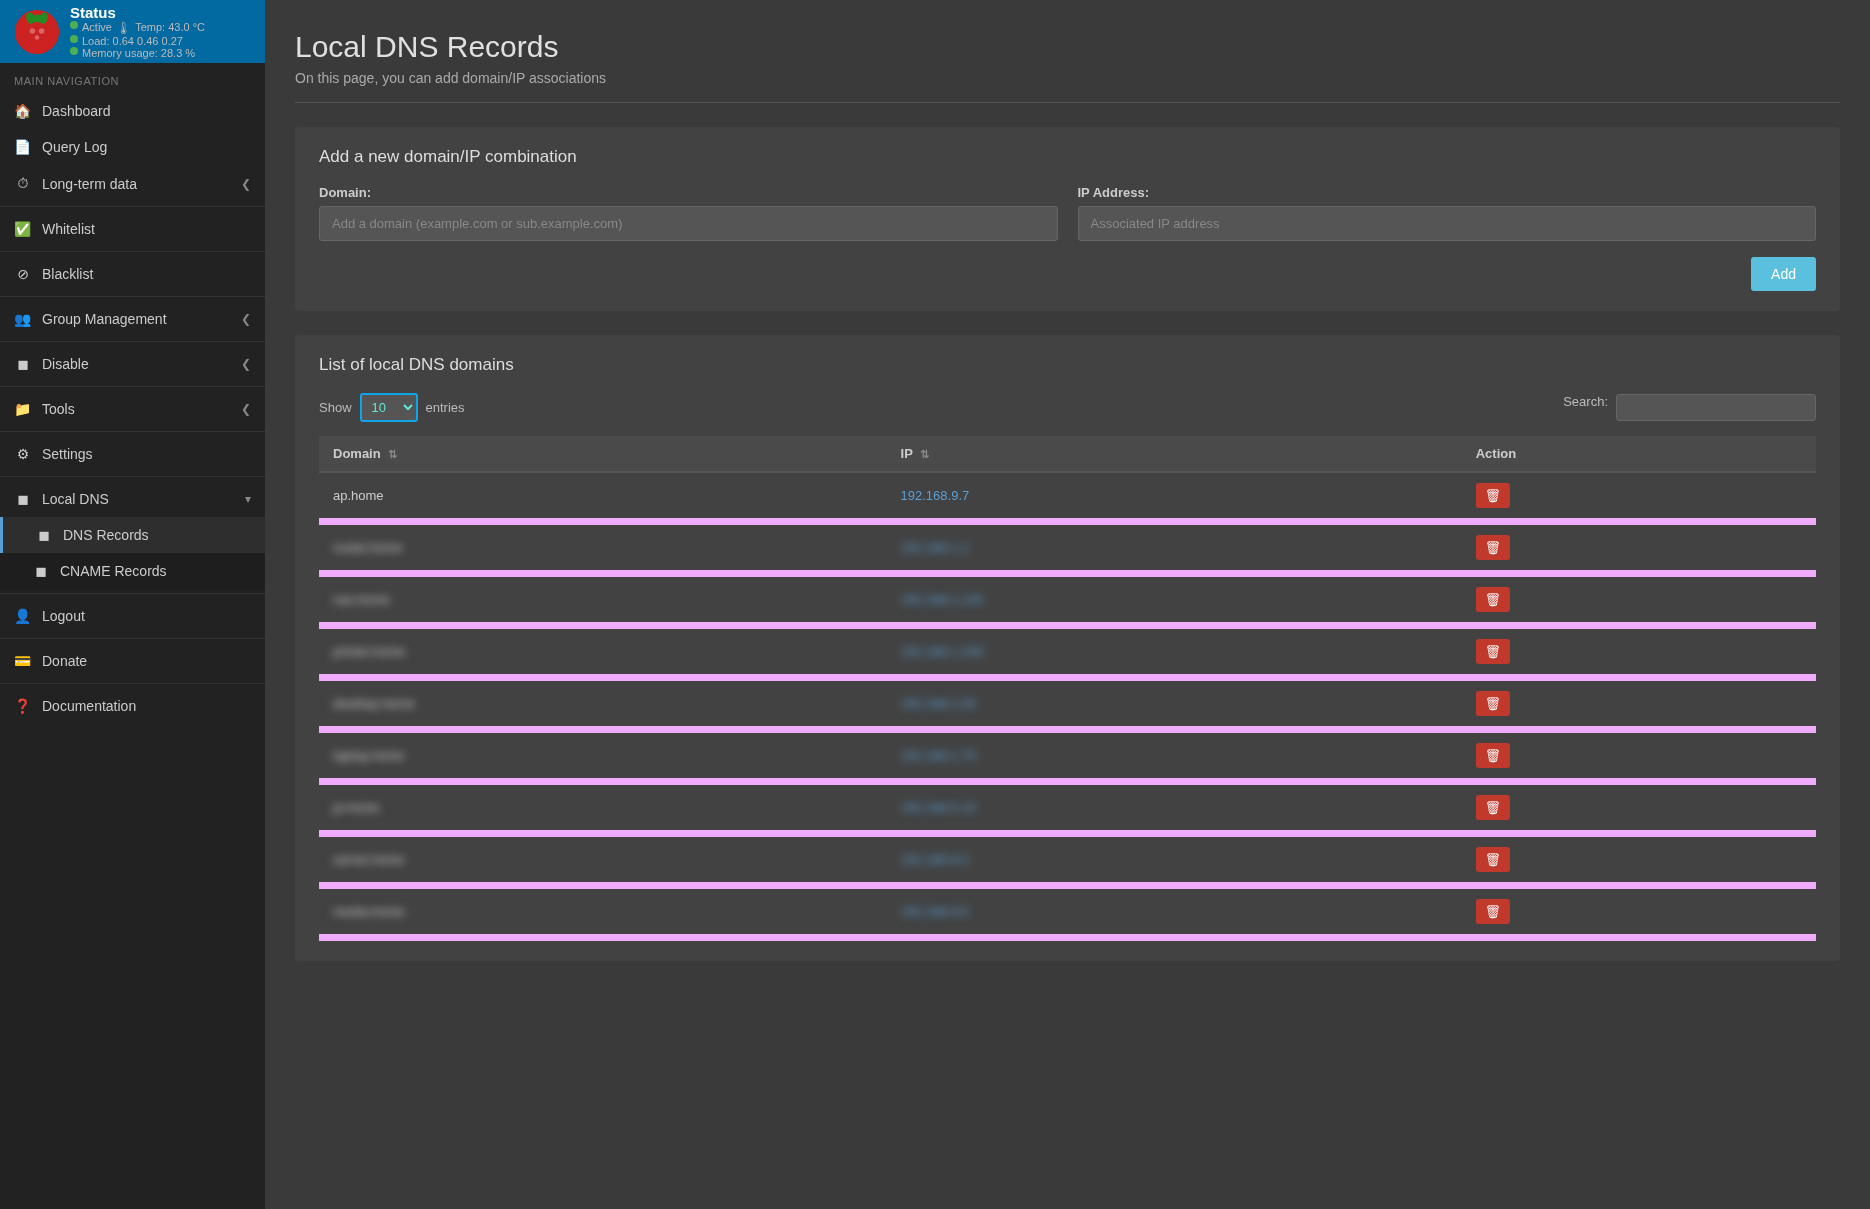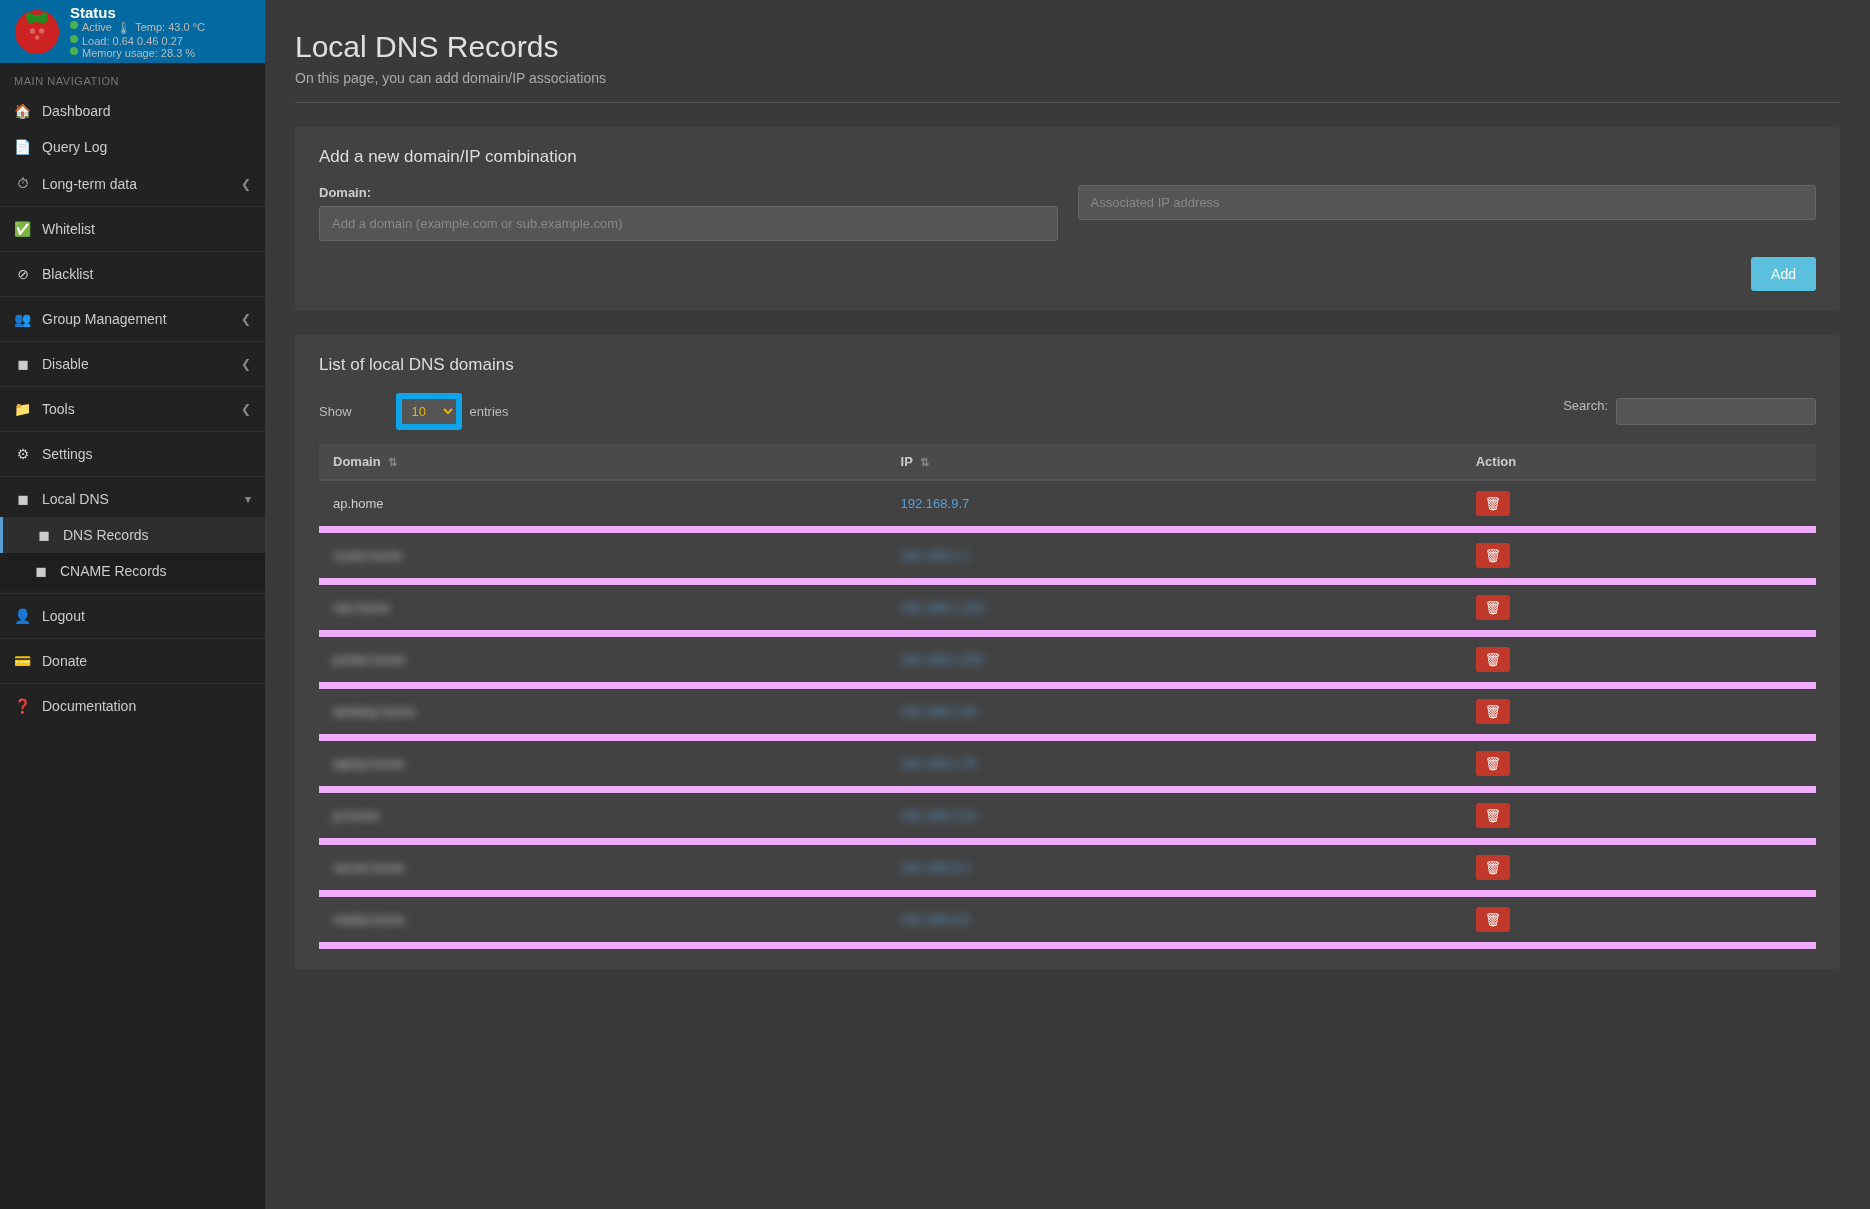--- a/index.html
+++ b/index.html
@@ -165,26 +165,25 @@
     .show-entries {
       display: flex;
       align-items: center;
       gap: 8px;
       font-size: 13px;
       color: #bbb;
     }
 
     .entries-select {
       background: #555;
-      border: 6px solid #0ea5e9;
-      color: #eab308;
+      border: 2px solid #0ea5e9;
+      color: #5eead4;
       padding: 4px 6px;
       border-radius: 3px;
       font-size: 13px;
-      margin-left: 36px;
     }
 
     .search-area {
       display: flex;
       align-items: flex-start;
       gap: 8px;
       font-size: 13px;
       color: #bbb;
     }
 
@@ -398,20 +397,21 @@
   <hr class="page-divider">
 
   <div class="card">
     <h2 class="card-title">Add a new domain/IP combination</h2>
     <div class="form-row">
       <div class="form-group">
         <label class="form-label">Domain:</label>
         <input class="form-input" type="text" placeholder="Add a domain (example.com or sub.example.com)" style="">
       </div>
       <div class="form-group">
+        <label class="form-label">IP Address:</label>
         <input class="form-input" type="text" placeholder="Associated IP address" style="">
       </div>
     </div>
     <div class="form-actions">
       <button class="btn-add">Add</button>
     </div>
   </div>
 
   <div class="card">
     <h2 class="card-title">List of local DNS domains</h2>

